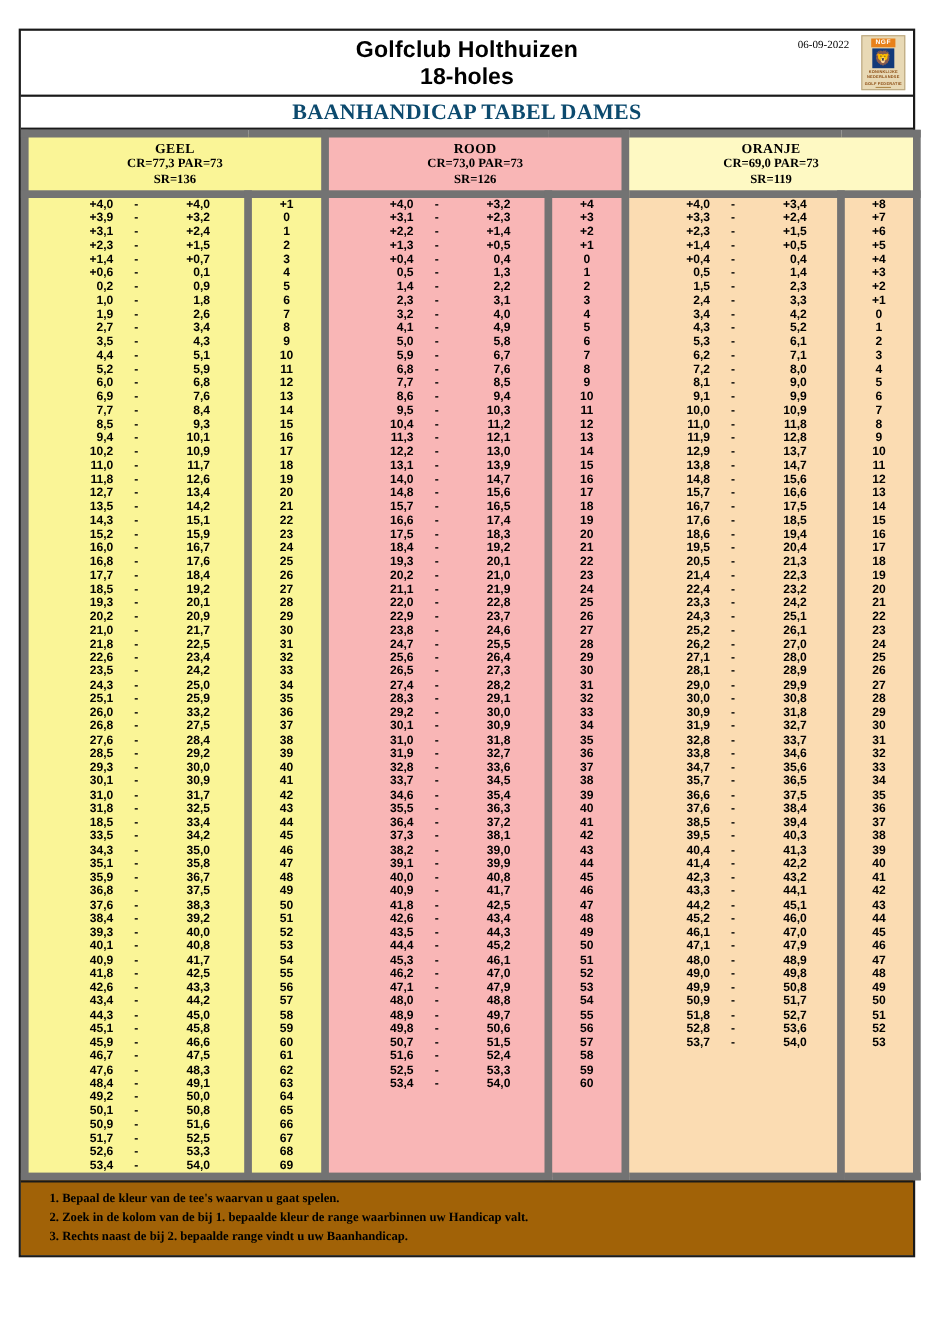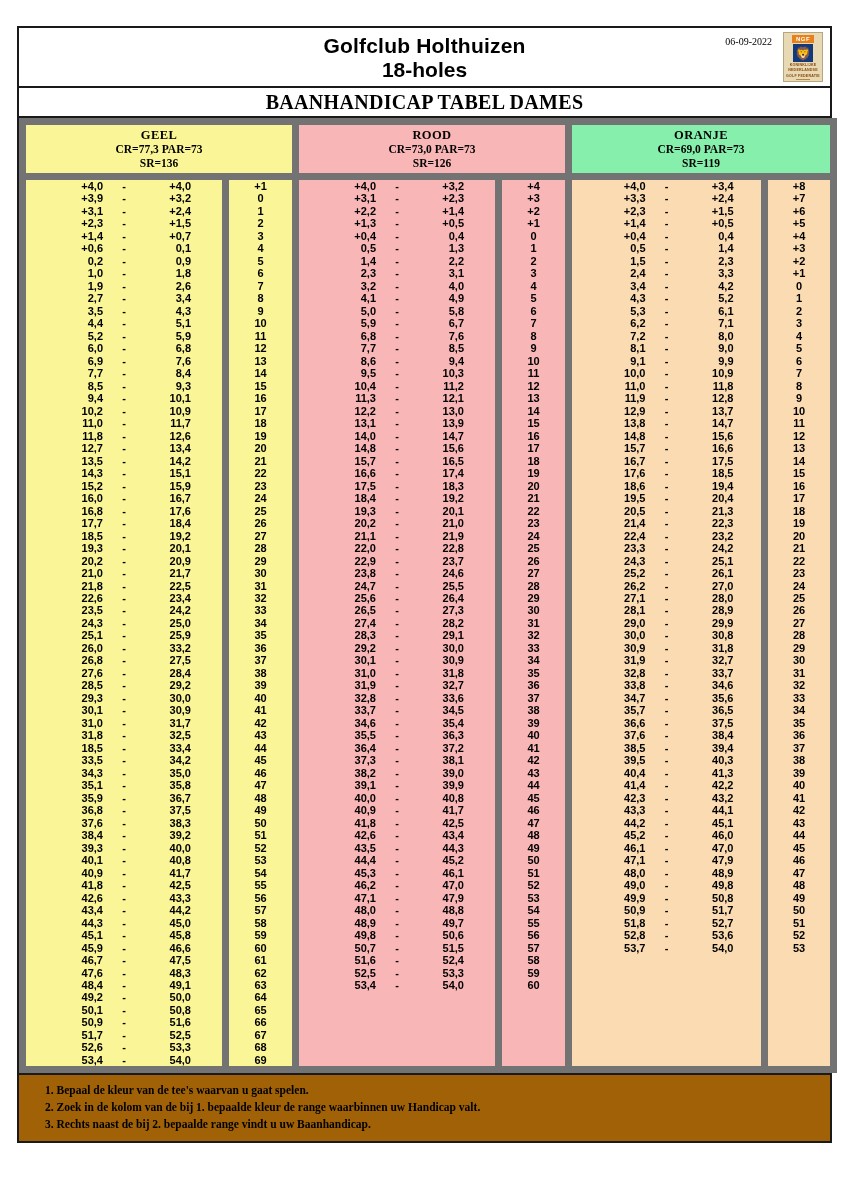--- a/index.html
+++ b/index.html
@@ -136,21 +136,21 @@
     display: flex;
     align-items: center;
     justify-content: center;
     box-sizing: border-box;
     background: #ffffff;
   }
   .subtitle-band .txt {
     font-family: "Liberation Serif", serif;
     font-weight: bold;
     font-size: 20px;
-    color: #000000;
+    color: #0c4a6e;
     letter-spacing: 0.3px;
   }
 
   
   table.tee-table {
     border-collapse: collapse;
     width: 100%;
     table-layout: fixed;
   }
   table.tee-table td, table.tee-table th {
@@ -176,21 +176,21 @@
     font-size: 11.5px;
     line-height: 14px;
     color: #000000;
   }
   .tee-head .tee-name {
     font-size: 12.5px;
     letter-spacing: 0.4px;
   }
   .tee-geel  { background: #faf597; }
   .tee-rood  { background: #f9b6b6; }
-  .tee-oranje{ background: #86efac; }
+  .tee-oranje{ background: #fef9c3; }
 
   
   .colhead {
     height: 40px;
     text-align: center;
     vertical-align: middle;
     font-family: "Liberation Serif", serif;
     font-weight: bold;
     font-size: 12px;
     line-height: 14px;

